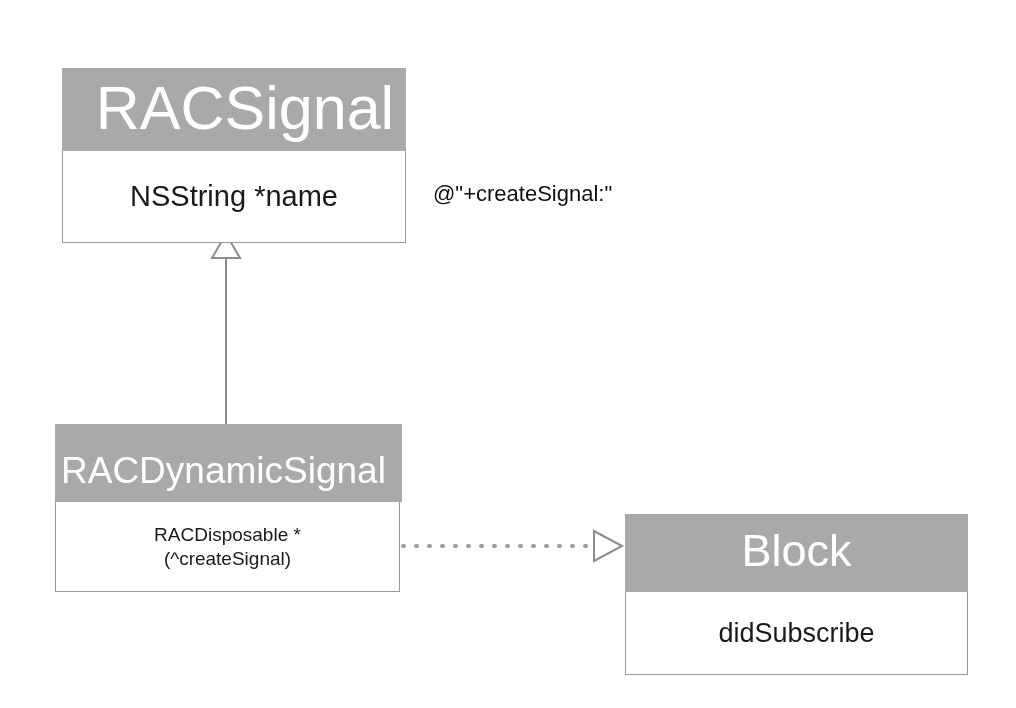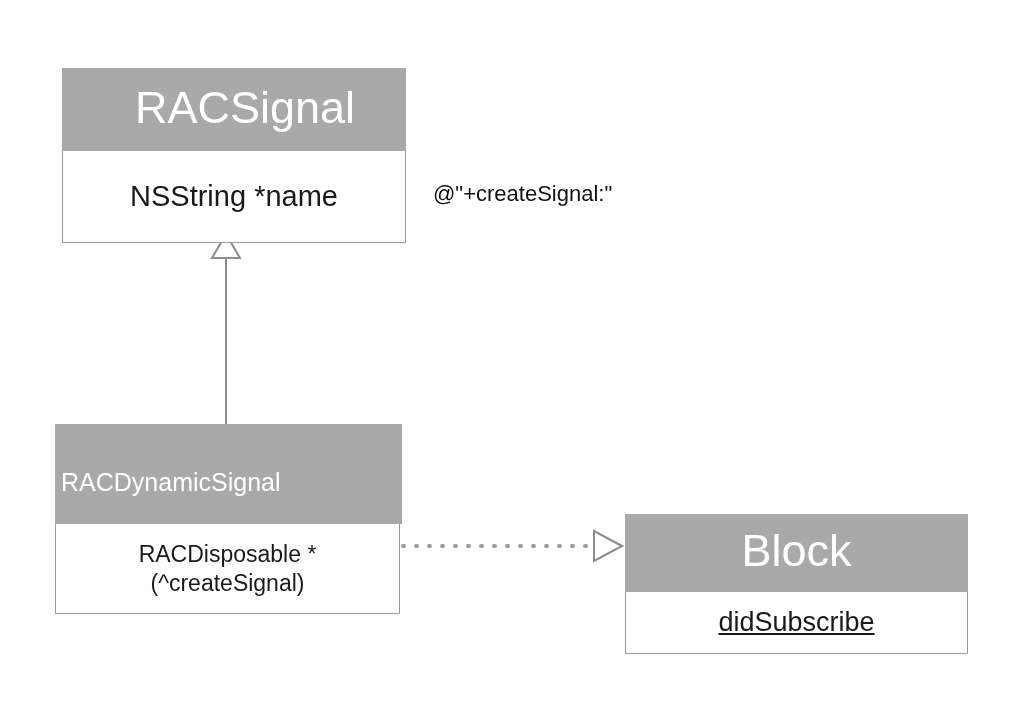--- a/index.html
+++ b/index.html
@@ -50,55 +50,54 @@
     align-items: center;
     justify-content: center;
     text-align: center;
     line-height: 1.22;
   }
 
   
   #class-racsignal { left: 62px; top: 68px; width: 344px; }
   #class-racsignal .uml-header {
     height: 83px;
-    font-size: 45px;
+    font-size: 61px;
     padding-left: 22px;
     padding-bottom: 4px;
   }
   #class-racsignal .uml-body {
     height: 92px;
     font-size: 29px;
   }
 
   
   #class-racdynamicsignal { left: 55px; top: 424px; width: 347px; }
   #class-racdynamicsignal .uml-header {
-    height: 100px;
-    font-size: 25px;
+    height: 78px;
+    font-size: 37px;
     padding-left: 6px;
     padding-top: 16px;
   }
   #class-racdynamicsignal .uml-body {
     height: 90px;
     width: 345px;
-    font-size: 23px;
+    font-size: 19px;
   }
   #class-racdynamicsignal .uml-body .attr-line { display: block; }
 
   
   #class-block { left: 625px; top: 514px; width: 343px; }
   #class-block .uml-header {
     height: 78px;
     font-size: 45px;
     padding-bottom: 4px;
   }
   #class-block .uml-body {
-    height: 62px;
+    height: 83px;
     font-size: 27px;
-    text-decoration: underline;
   }
 
   
   .connector {
     position: absolute;
     left: 0;
     top: 0;
     width: 1016px;
     height: 708px;
     pointer-events: none;

